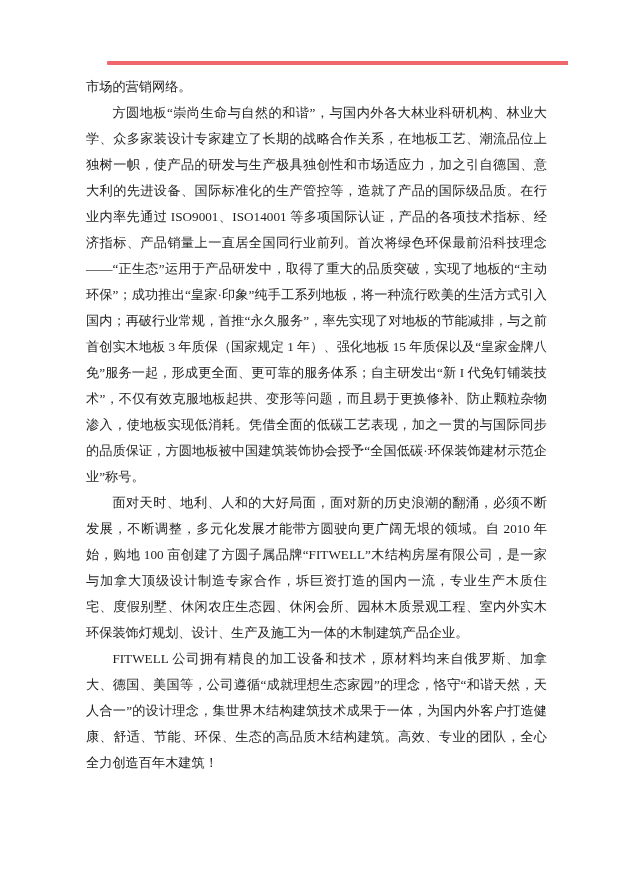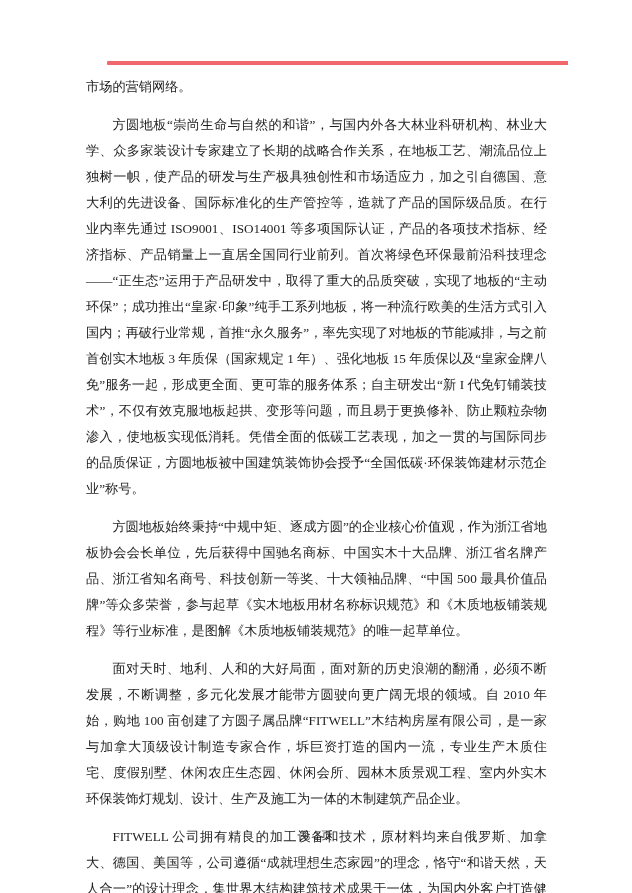--- a/index.html
+++ b/index.html
@@ -34,21 +34,20 @@
     text-align: justify;
     text-justify: inter-ideograph;
     word-break: break-all;
   }
   .content p {
     margin: 0;
     padding: 0;
   }
   .content p.indent {
     text-indent: 2em;
-    margin-top: 12px;
   }
   .footer {
     position: absolute;
     left: 0;
     top: 828px;
     width: 632px;
     text-align: center;
     font-size: 11px;
     color: #2a2a2a;
   }
@@ -56,22 +55,18 @@
 </head>
 <body>
 
 <div class="page">
 
   <div class="header-rule" style="background: rgb(241, 104, 108);"></div>
 
   <div class="content">
     <p>市场的营销网络。</p>
     <p class="indent">方圆地板“崇尚生命与自然的和谐”，与国内外各大林业科研机构、林业大学、众多家装设计专家建立了长期的战略合作关系，在地板工艺、潮流品位上独树一帜，使产品的研发与生产极具独创性和市场适应力，加之引自德国、意大利的先进设备、国际标准化的生产管控等，造就了产品的国际级品质。在行业内率先通过 ISO9001、ISO14001 等多项国际认证，产品的各项技术指标、经济指标、产品销量上一直居全国同行业前列。首次将绿色环保最前沿科技理念——“正生态”运用于产品研发中，取得了重大的品质突破，实现了地板的“主动环保”；成功推出“皇家·印象”纯手工系列地板，将一种流行欧美的生活方式引入国内；再破行业常规，首推“永久服务”，率先实现了对地板的节能减排，与之前首创实木地板 3 年质保（国家规定 1 年）、强化地板 15 年质保以及“皇家金牌八免”服务一起，形成更全面、更可靠的服务体系；自主研发出“新 I 代免钉铺装技术”，不仅有效克服地板起拱、变形等问题，而且易于更换修补、防止颗粒杂物渗入，使地板实现低消耗。凭借全面的低碳工艺表现，加之一贯的与国际同步的品质保证，方圆地板被中国建筑装饰协会授予“全国低碳·环保装饰建材示范企业”称号。</p>
-    <p class="indent">方圆地板始终秉持“中规中矩、逐成方圆”的企业核心价值观，作为浙江省地板协会会长单位，先后获得中国驰名商标、中国实木十大品牌、浙江省名牌产品、浙江省知名商号、科技创新一等奖、十大领袖品牌、“中国 500 最具价值品牌”等众多荣誉，参与起草《实木地板用材名称标识规范》和《木质地板铺装规程》等行业标准，是图解《木质地板铺装规范》的唯一起草单位。</p>
     <p class="indent">面对天时、地利、人和的大好局面，面对新的历史浪潮的翻涌，必须不断发展，不断调整，多元化发展才能带方圆驶向更广阔无垠的领域。自 2010 年始，购地 100 亩创建了方圆子属品牌“FITWELL”木结构房屋有限公司，是一家与加拿大顶级设计制造专家合作，坼巨资打造的国内一流，专业生产木质住宅、度假别墅、休闲农庄生态园、休闲会所、园林木质景观工程、室内外实木环保装饰灯规划、设计、生产及施工为一体的木制建筑产品企业。</p>
     <p class="indent">FITWELL 公司拥有精良的加工设备和技术，原材料均来自俄罗斯、加拿大、德国、美国等，公司遵循“成就理想生态家园”的理念，恪守“和谐天然，天人合一”的设计理念，集世界木结构建筑技术成果于一体，为国内外客户打造健康、舒适、节能、环保、生态的高品质木结构建筑。高效、专业的团队，全心全力创造百年木建筑！</p>
   </div>
 
-  <div class="footer">
-    <span>第 3 页</span>
-  </div>
 
 </div>
 
 </body></html>

